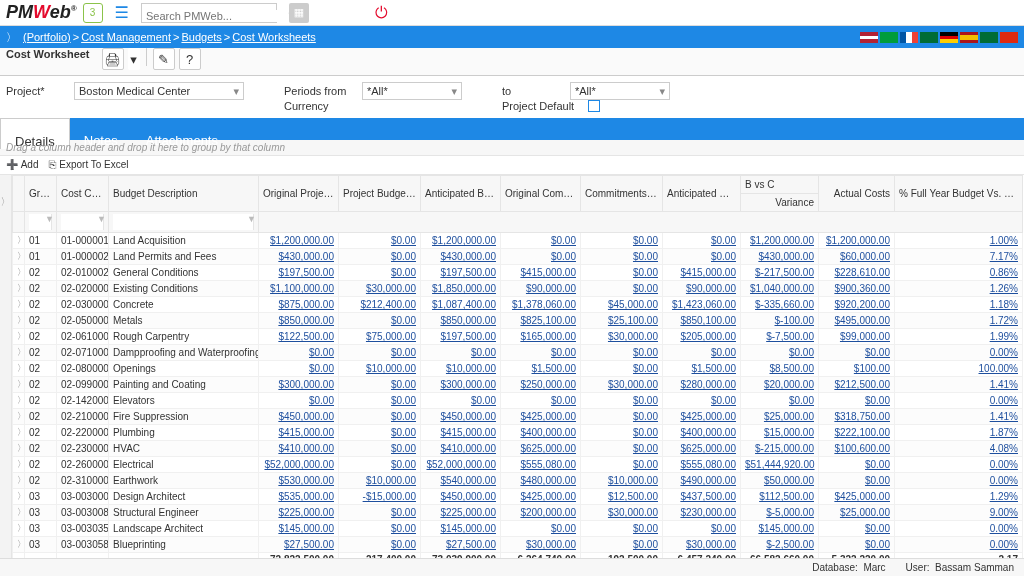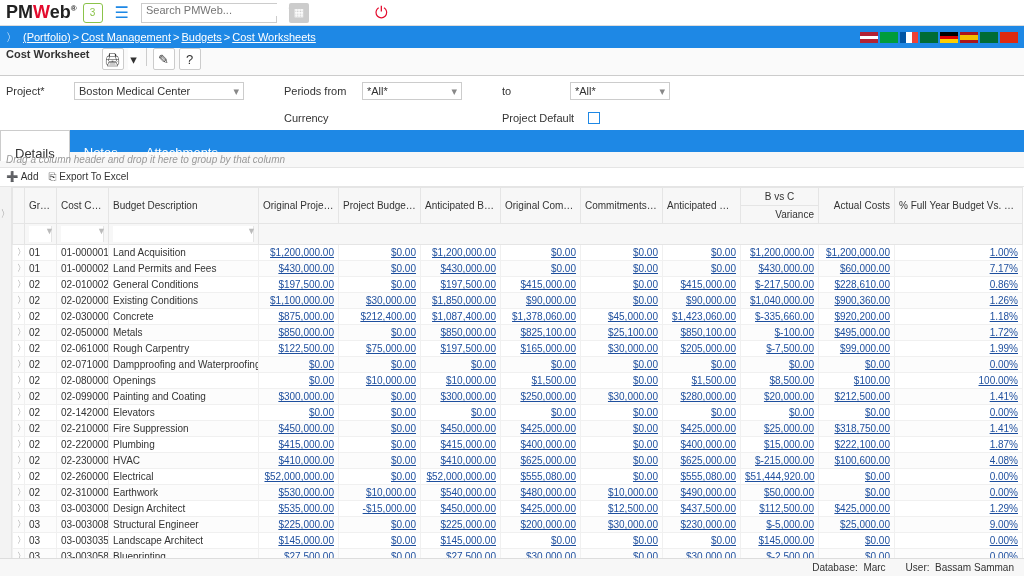--- a/index.html
+++ b/index.html
@@ -1,53 +1,53 @@
 <!DOCTYPE html>
 <html><head>
 <meta charset="utf-8">
 <style>
 *{box-sizing:border-box;margin:0;padding:0;font-family:"Segoe UI",Arial,sans-serif}
 body{font-size:11px;color:#333;background:#fff;width:1024px;height:576px;overflow:hidden}
 .topbar{display:flex;align-items:center;height:26px;padding:0 6px;border-bottom:1px solid #ddd}
-.logo{font-weight:700;font-size:18px;color:#222}
+.logo{font-weight:700;font-size:18px;font-style:italic;color:#222}
 .logo .w{color:#e40b2d}
 .shield{width:20px;height:20px;border:1px solid #8bc34a;border-radius:3px;display:flex;align-items:center;justify-content:center;margin:0 6px;color:#8bc34a;font-size:10px}
 .hamburger{color:#1e88e5;font-size:16px;margin:0 6px;cursor:pointer}
-.search-wrap{display:flex;align-items:flex-start;border:1px solid #ccc;height:20px;width:136px;padding:0 4px;margin:0 6px}
+.search-wrap{display:flex;align-items:flex-end;border:1px solid #ccc;height:20px;width:136px;padding:0 4px;margin:0 6px}
 .search-wrap input{border:0;outline:0;flex:1;font-size:11px}
 .search-wrap .mag{color:#888}
 .cal-ico{width:20px;height:20px;background:#ccc;border-radius:2px;margin:0 6px;display:flex;align-items:center;justify-content:center;color:#fff;font-size:11px}
 .power{color:#e40b2d;font-size:16px;margin-left:60px;cursor:pointer}
 .breadcrumb{background:#1e88e5;color:#fff;display:flex;align-items:center;height:22px;padding:0 6px;font-size:11px}
 .breadcrumb .arrow{color:#fff;margin-right:4px}
 .breadcrumb a{color:#fff;text-decoration:underline;margin:0 2px}
 .flags{margin-left:auto;display:flex;gap:2px}
 .flag{width:18px;height:11px}
 .toolbar{display:flex;align-items:flex-start;height:28px;padding:0 6px;border-bottom:1px solid #ccc;background:#fafafa}
 .toolbar b{font-size:11px;margin-right:10px}
 .ticon{width:22px;height:22px;border:1px solid #ccc;border-radius:2px;display:flex;align-items:center;justify-content:center;margin:0 2px;background:#fff;cursor:pointer;font-size:13px}
 .filters{padding:6px;display:flex;gap:40px;font-size:11px}
-.fcol{display:flex;flex-direction:column;gap:12px}
+.fcol{display:flex;flex-direction:column;gap:0}
 .frow{display:flex;align-items:center;gap:6px}
 .frow label{width:62px}
 .sel{border:1px solid #ccc;height:18px;padding:0 14px 0 4px;min-width:170px;background:#fff;position:relative;font-size:11px;display:flex;align-items:center}
 .sel::after{content:"▾";position:absolute;right:4px;color:#888}
 .sel.sm{min-width:100px}
 .sel.md{min-width:140px}
 .tabs{background:#1e88e5;display:flex;height:22px}
 .tab{padding:15px 14px;color:#fff;font-size:13px;cursor:pointer}
 .tab.active{background:#fff;color:#333;border:1px solid #ccc;border-bottom:0}
 .groupbar{background:#f7f7f7;color:#999;font-style:italic;padding:2px 6px;font-size:10px;border-bottom:1px solid #e5e5e5}
 .actions{display:flex;gap:10px;padding:3px 6px;border-bottom:1px solid #e5e5e5;font-size:10px}
 .actions span{cursor:pointer}
 .grid-wrap{position:relative}
 .grid{width:100%;border-collapse:collapse;font-size:10px;table-layout:fixed}
 .grid th{background:#f7f7f7;border:1px solid #e5e5e5;padding:2px 4px;font-weight:400;text-align:left;height:18px;overflow:hidden;white-space:nowrap;text-overflow:ellipsis}
 .grid th.num{text-align:right}
-.grid th.super{text-align:center;font-size:10px}
+.grid th.super{text-align:left;font-size:10px}
 .grid td{border:1px solid #f0f0f0;padding:1px 4px;height:14px;white-space:nowrap;overflow:hidden}
 .grid tr:nth-child(even) td{background:#fcfcfc}
 .grid td.num{text-align:right}
 .grid td.num a{color:#1e4f9e;text-decoration:underline;cursor:pointer}
 .grid td.exp{width:12px;text-align:center;color:#888;font-size:9px}
 .filter-row input{width:100%;border:0;border-right:1px solid #e5e5e5;height:16px;font-size:10px}
 .filter-cell{position:relative}
 .filter-cell .funnel{position:absolute;right:2px;top:2px;color:#bbb;font-size:9px}
 .totals td{font-weight:700;border-top:1px solid #ccc}
 .footer{position:absolute;bottom:0;width:1024px;background:#f7f7f7;display:flex;padding:3px 10px;font-size:10px;border-top:1px solid #ddd}

